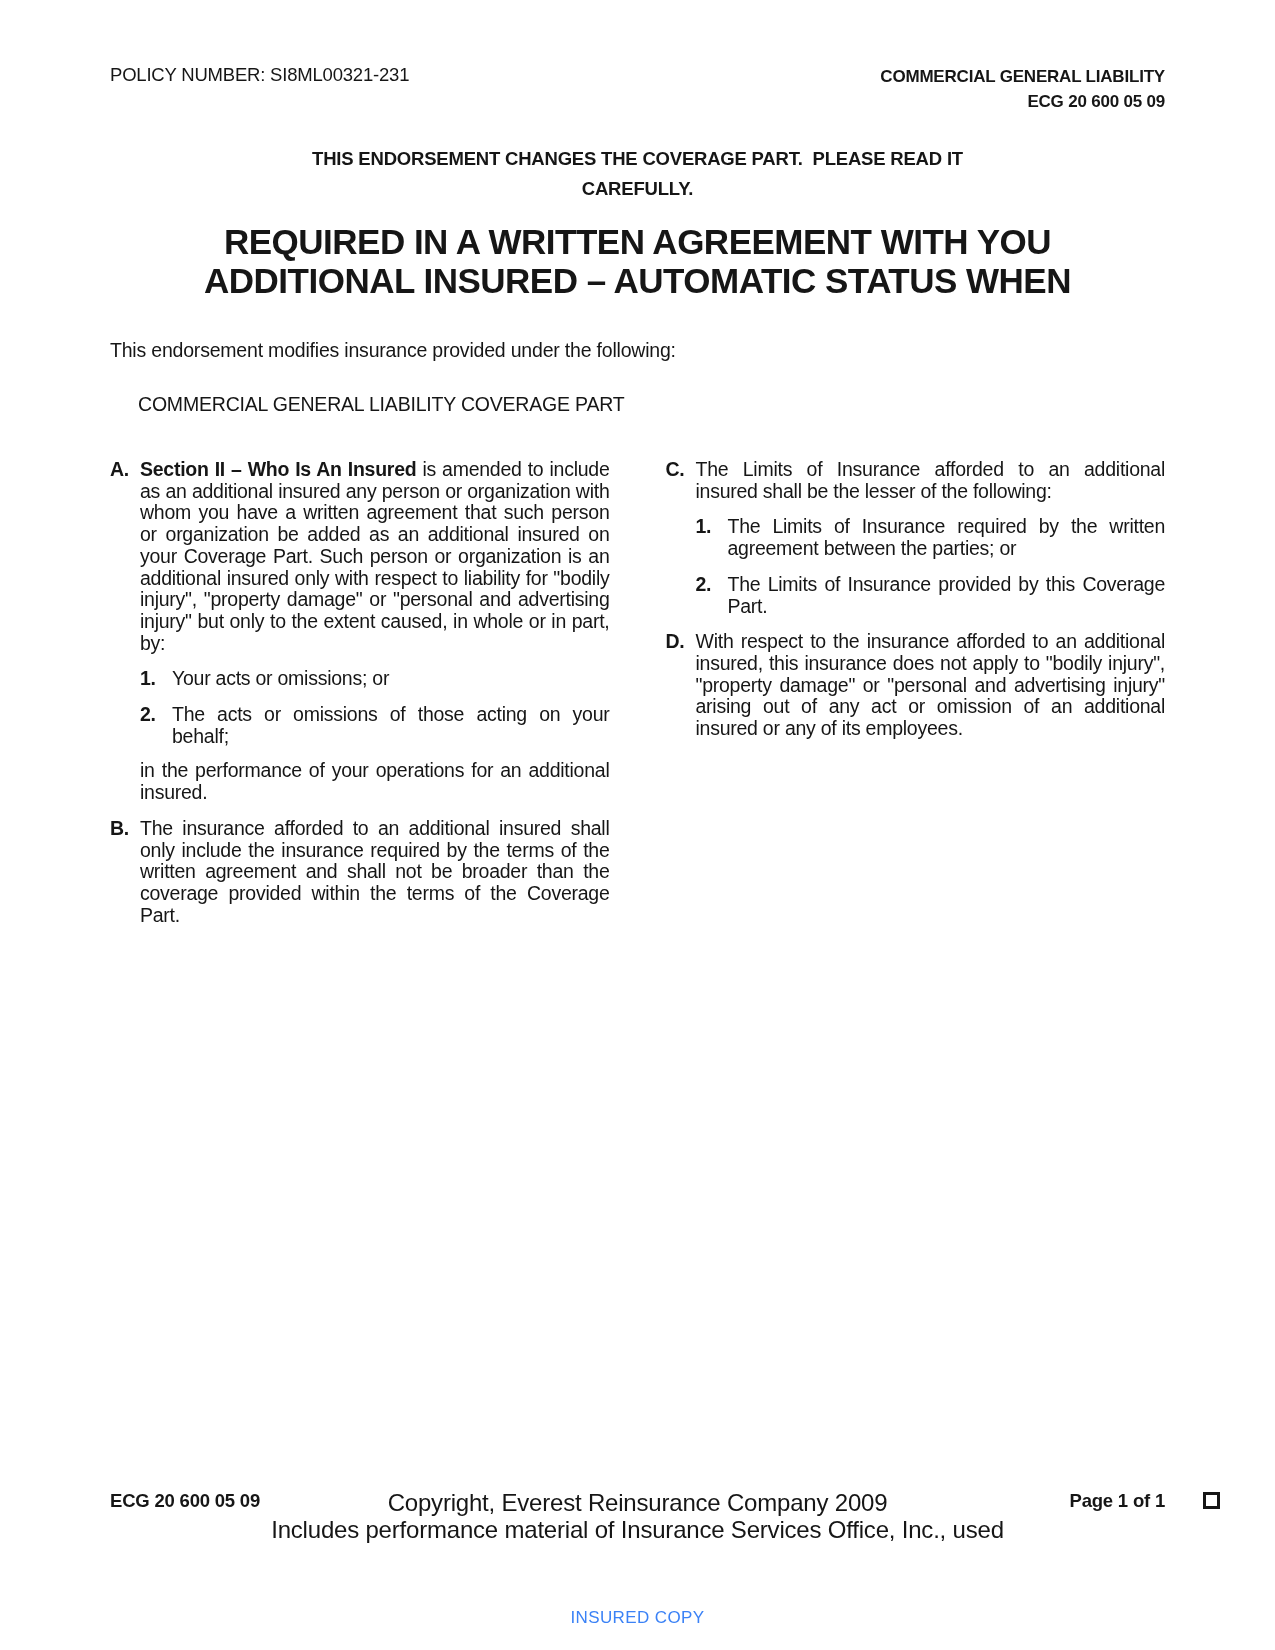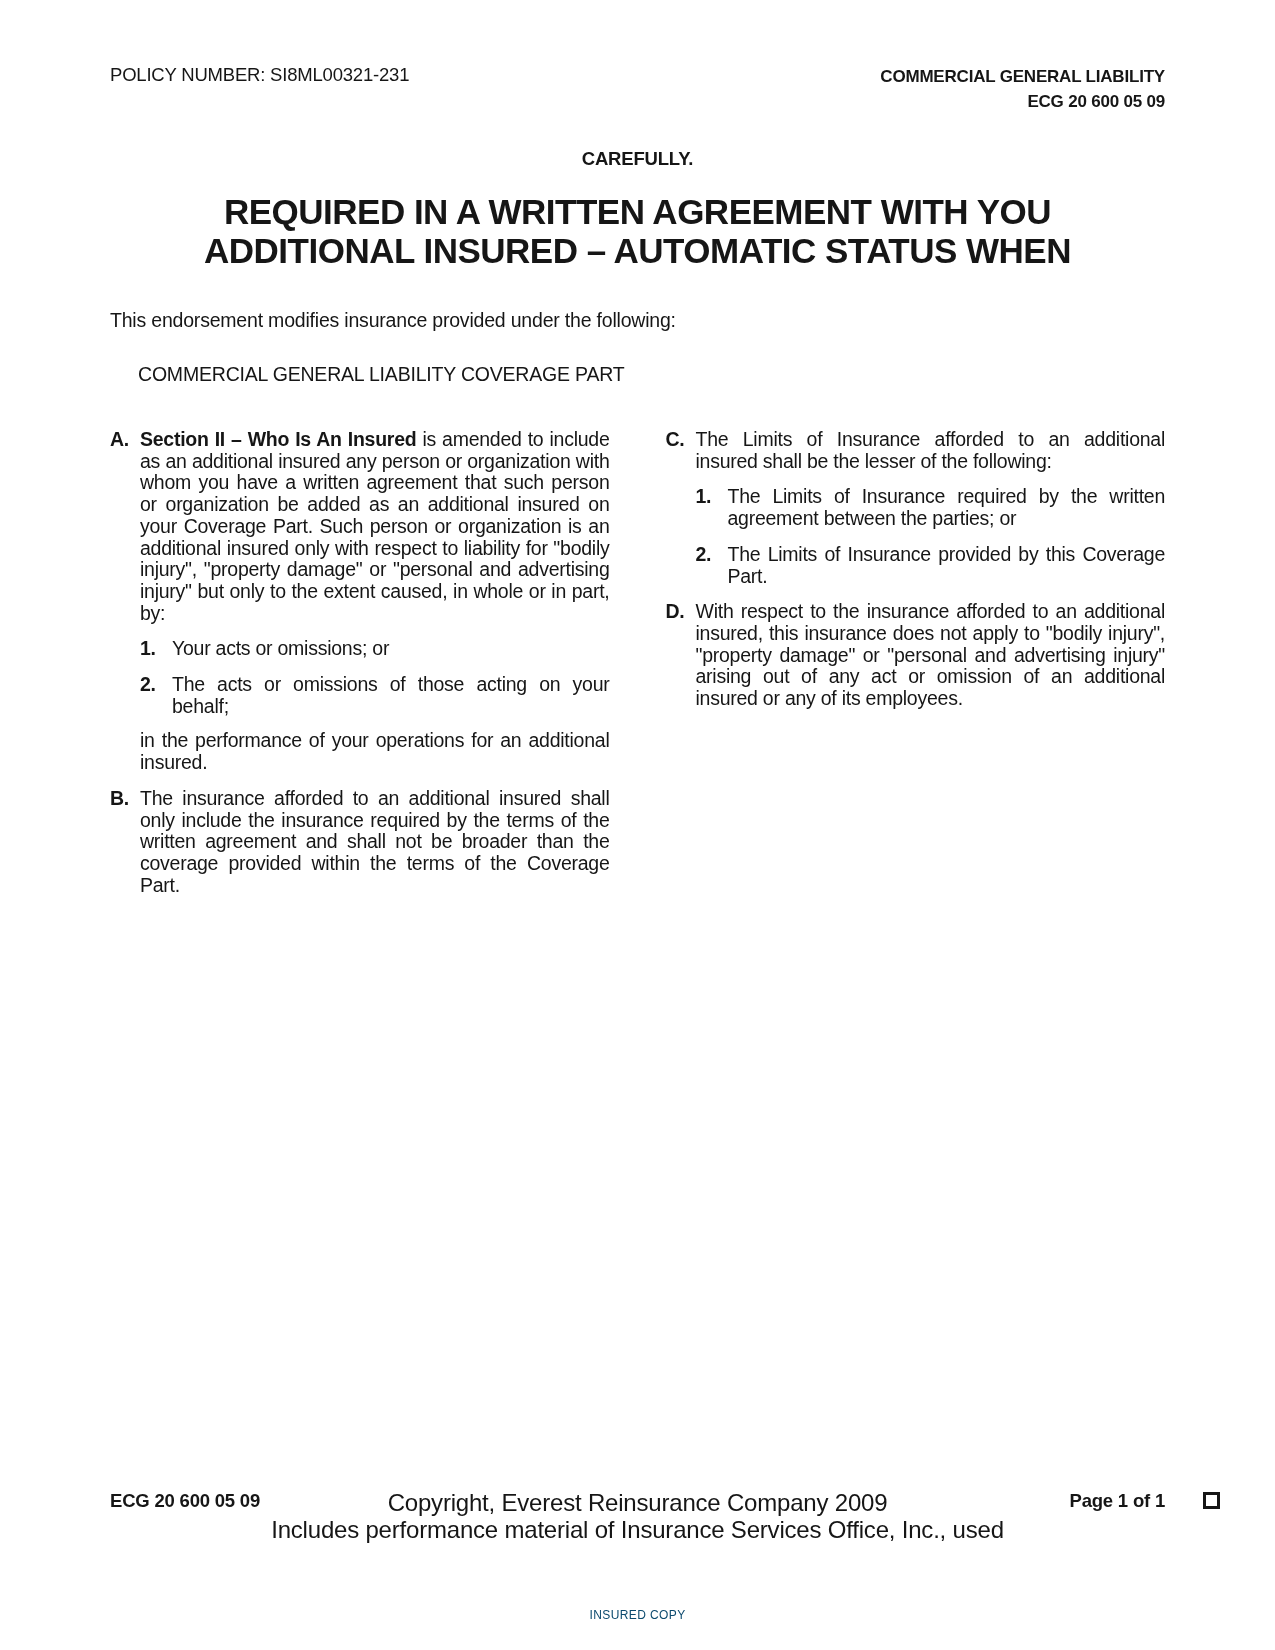--- a/index.html
+++ b/index.html
@@ -115,39 +115,40 @@
     background: #ffffff;
   }
 
   
   .watermark {
     position: absolute;
     top: 1608px;
     left: 0;
     width: 100%;
     text-align: center;
-    font-size: 12px;
+    font-size: 17px;
     letter-spacing: 0.4px;
-    color: #0c4a6e;
+    color: #3b82f6;
   }
 </style>
 </head>
 <body>
 
 <div class="page">
 
   <div class="header">
     <div class="policy-number">POLICY NUMBER: SI8ML00321-231</div>
     <div class="header-right">
       <div>COMMERCIAL GENERAL LIABILITY</div>
       <div>ECG 20 600 05 09</div>
     </div>
   </div>
 
   <div class="notice">
+    <div>THIS ENDORSEMENT CHANGES THE COVERAGE PART.  PLEASE READ IT</div>
     <div>CAREFULLY.</div>
   </div>
 
   <h1 class="doc-title">
     <div>REQUIRED IN A WRITTEN AGREEMENT WITH YOU</div>
     <div>ADDITIONAL INSURED – AUTOMATIC STATUS WHEN</div>
   </h1>
 
   <p class="intro">This endorsement modifies insurance provided under the following:</p>
 

